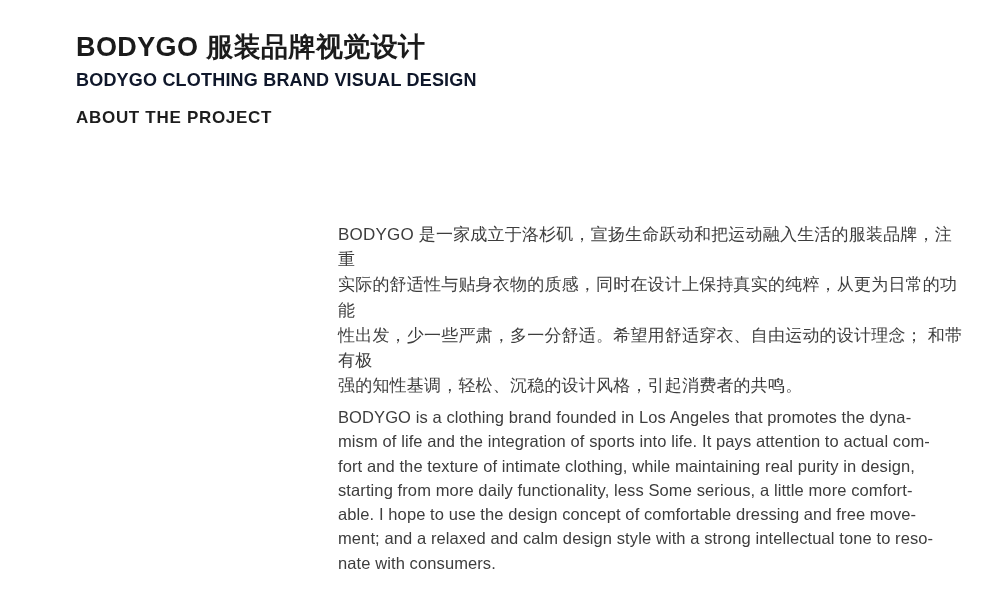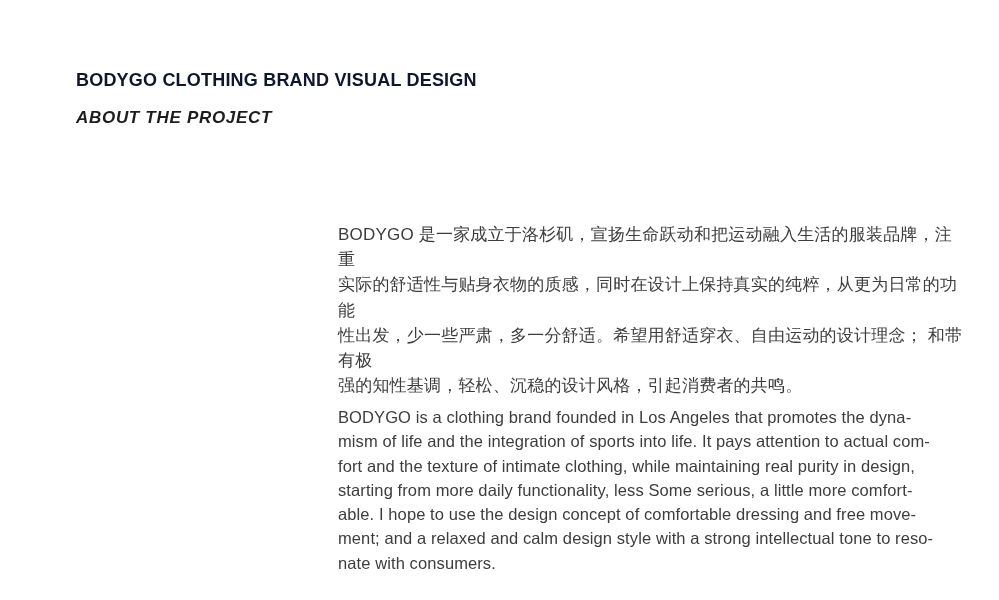--- a/index.html
+++ b/index.html
@@ -41,21 +41,20 @@
   .section-heading {
     position: absolute;
     left: 76px;
     top: 108px;
     font-size: 17px;
     font-weight: 600;
     letter-spacing: 0.7px;
     color: #1d1d1d;
     line-height: 1.2;
     white-space: nowrap;
-    font-style: italic;
   }
   .para {
     position: absolute;
     left: 338px;
     width: 625px;
     white-space: pre-line;
     color: #3d3d3d;
   }
   .para-zh {
     top: 222px;
@@ -70,20 +69,21 @@
     line-height: 24.3px;
     font-weight: 400;
     letter-spacing: 0.1px;
   }
 </style>
 </head>
 <body>
 
 <div class="page">
 
+  <h1 class="title-zh">BODYGO 服装品牌视觉设计</h1>
 
   <h2 class="title-en">BODYGO CLOTHING BRAND VISUAL DESIGN</h2>
 
   <h3 class="section-heading">ABOUT THE PROJECT</h3>
 
   <p class="para para-en">BODYGO is a clothing brand founded in Los Angeles that promotes the dyna-
 mism of life and the integration of sports into life. It pays attention to actual com-
 fort and the texture of intimate clothing, while maintaining real purity in design,
 starting from more daily functionality, less Some serious, a little more comfort-
 able. I hope to use the design concept of comfortable dressing and free move-

